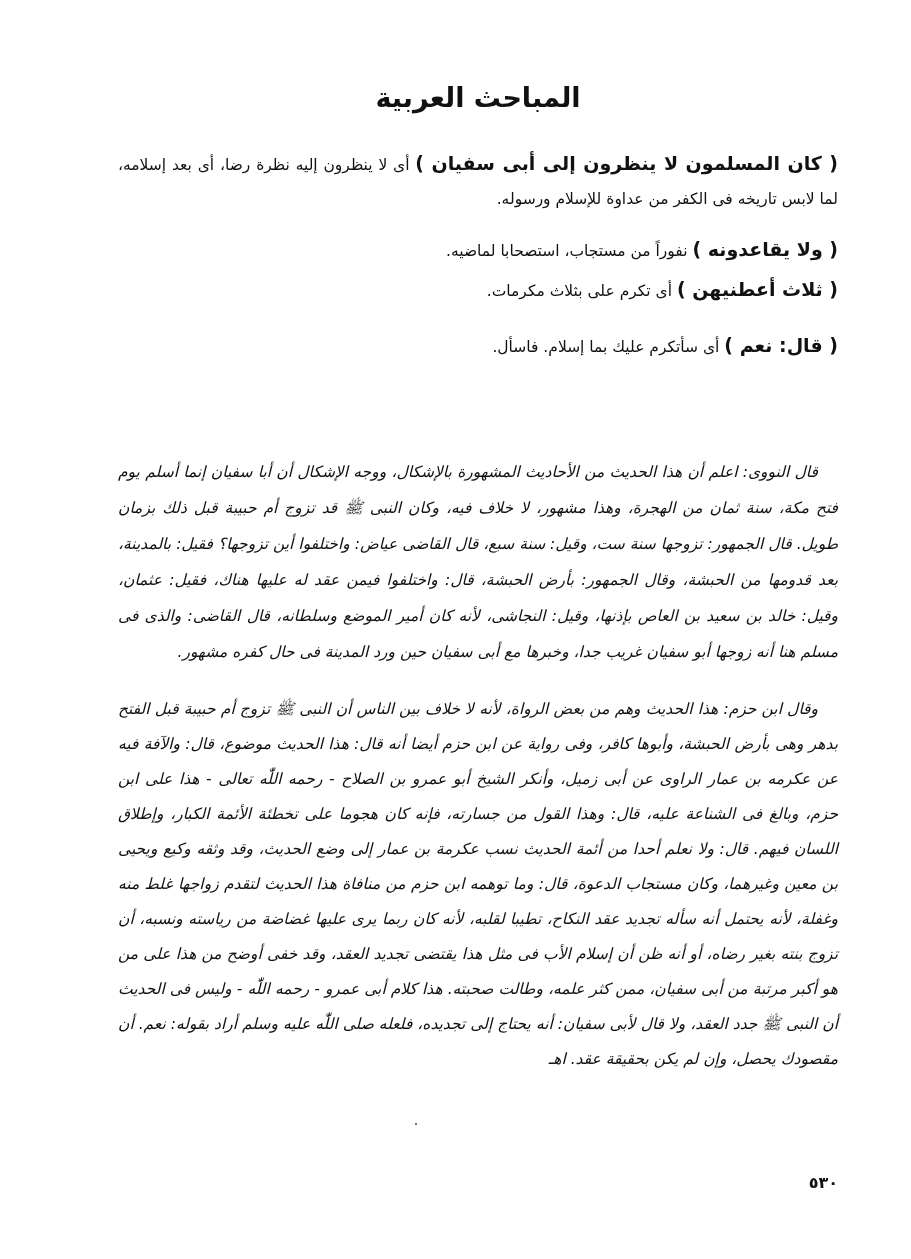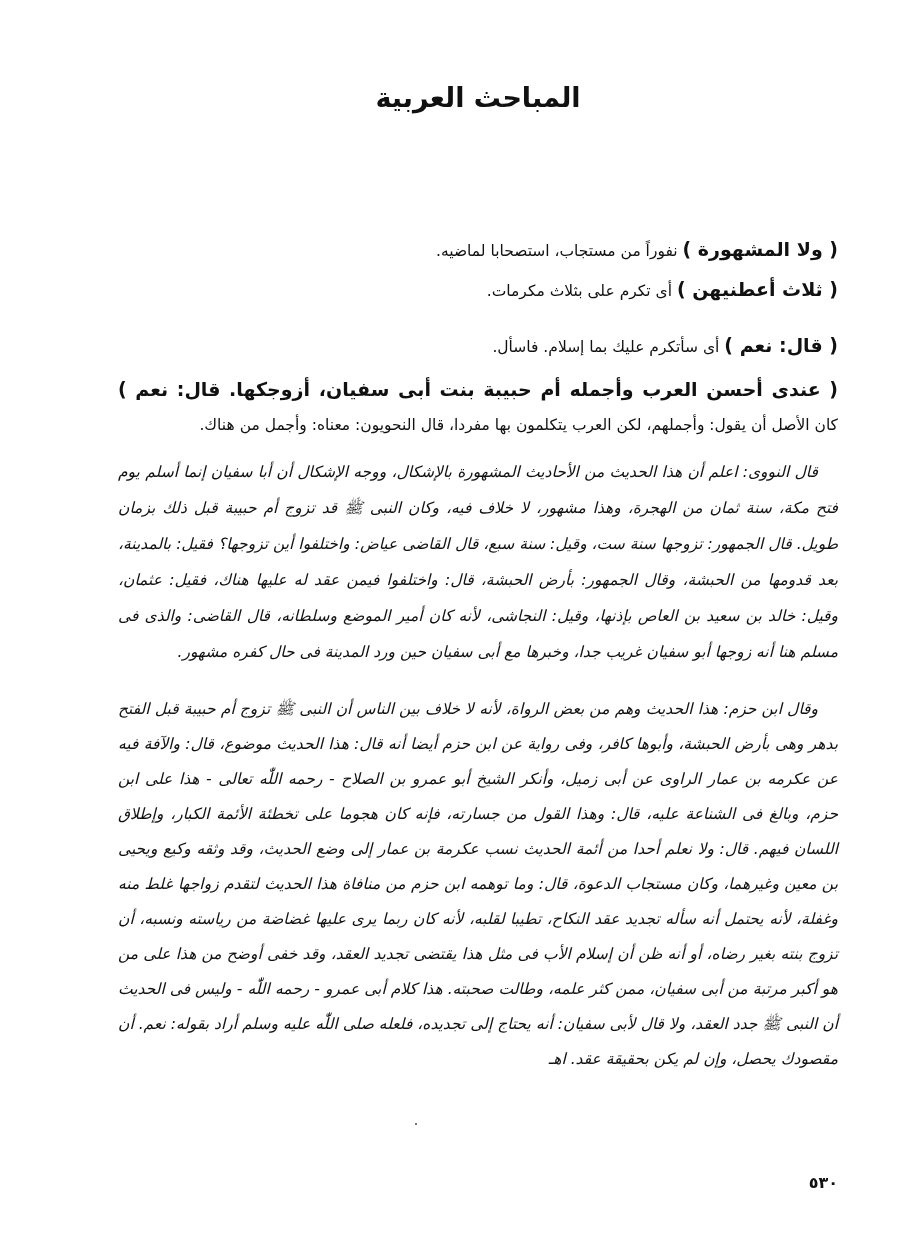--- a/index.html
+++ b/index.html
@@ -65,36 +65,36 @@
       border-radius: 1px;
     }
   </style>
 </head>
 <body>
 
 <div class="page">
 
   <div class="title">المباحث العربية</div>
 
+  <div class="block" style="top:146px;">
+    <span class="q">( كان المسلمون لا ينظرون إلى أبى سفيان )</span><span> أى لا ينظرون إليه نظرة رضا، أى بعد إسلامه، لما لابس تاريخه فى الكفر من عداوة للإسلام ورسوله.</span>
+  </div>
 
   <div class="block" style="top:232px;">
-    <span class="q">( ولا المشهورة )</span><span> نفوراً من مستجاب، استصحابا لماضيه.</span>
+    <span class="q">( ولا يقاعدونه )</span><span> نفوراً من مستجاب، استصحابا لماضيه.</span>
   </div>
 
   <div class="block" style="top:272px;">
     <span class="q">( ثلاث أعطنيهن )</span><span> أى تكرم على بثلاث مكرمات.</span>
   </div>
 
   <div class="block" style="top:328px;">
     <span class="q">( قال: نعم )</span><span> أى سأتكرم عليك بما إسلام. فاسأل.</span>
   </div>
 
-  <div class="block" style="top:372px;">
-    <span class="q">( عندى أحسن العرب وأجمله أم حبيبة بنت أبى سفيان، أزوجكها. قال: نعم )</span><span> كان الأصل أن يقول: وأجملهم، لكن العرب يتكلمون بها مفردا، قال النحويون: معناه: وأجمل من هناك.</span>
-  </div>
 
   <div class="block indent" style="top:454px; line-height:36px;">قال النووى: اعلم أن هذا الحديث من الأحاديث المشهورة بالإشكال، ووجه الإشكال أن أبا سفيان إنما أسلم يوم فتح مكة، سنة ثمان من الهجرة، وهذا مشهور، لا خلاف فيه، وكان النبى ﷺ قد تزوج أم حبيبة قبل ذلك بزمان طويل. قال الجمهور: تزوجها سنة ست، وقيل: سنة سبع، قال القاضى عياض: واختلفوا أين تزوجها؟ فقيل: بالمدينة، بعد قدومها من الحبشة، وقال الجمهور: بأرض الحبشة، قال: واختلفوا فيمن عقد له عليها هناك، فقيل: عثمان، وقيل: خالد بن سعيد بن العاص بإذنها، وقيل: النجاشى، لأنه كان أمير الموضع وسلطانه، قال القاضى: والذى فى مسلم هنا أنه زوجها أبو سفيان غريب جدا، وخبرها مع أبى سفيان حين ورد المدينة فى حال كفره مشهور.</div>
 
   <div class="block indent" style="top:692px; line-height:35px;">وقال ابن حزم: هذا الحديث وهم من بعض الرواة، لأنه لا خلاف بين الناس أن النبى ﷺ تزوج أم حبيبة قبل الفتح بدهر وهى بأرض الحبشة، وأبوها كافر، وفى رواية عن ابن حزم أيضا أنه قال: هذا الحديث موضوع، قال: والآفة فيه عن عكرمه بن عمار الراوى عن أبى زميل، وأنكر الشيخ أبو عمرو بن الصلاح - رحمه اللّٰه تعالى - هذا على ابن حزم، وبالغ فى الشناعة عليه، قال: وهذا القول من جسارته، فإنه كان هجوما على تخطئة الأئمة الكبار، وإطلاق اللسان فيهم. قال: ولا نعلم أحدا من أئمة الحديث نسب عكرمة بن عمار إلى وضع الحديث، وقد وثقه وكيع ويحيى بن معين وغيرهما، وكان مستجاب الدعوة، قال: وما توهمه ابن حزم من منافاة هذا الحديث لتقدم زواجها غلط منه وغفلة، لأنه يحتمل أنه سأله تجديد عقد النكاح، تطيبا لقلبه، لأنه كان ربما يرى عليها غضاضة من رياسته ونسبه، أن تزوج بنته بغير رضاه، أو أنه ظن أن إسلام الأب فى مثل هذا يقتضى تجديد العقد، وقد خفى أوضح من هذا على من هو أكبر مرتبة من أبى سفيان، ممن كثر علمه، وطالت صحبته. هذا كلام أبى عمرو - رحمه اللّٰه - وليس فى الحديث أن النبى ﷺ جدد العقد، ولا قال لأبى سفيان: أنه يحتاج إلى تجديده، فلعله صلى اللّٰه عليه وسلم أراد بقوله: نعم. أن مقصودك يحصل، وإن لم يكن بحقيقة عقد. اهـ</div>
 
   <div class="stray-dot"></div>
 
   <div class="page-number">٥٣٠</div>
 
 </div>

